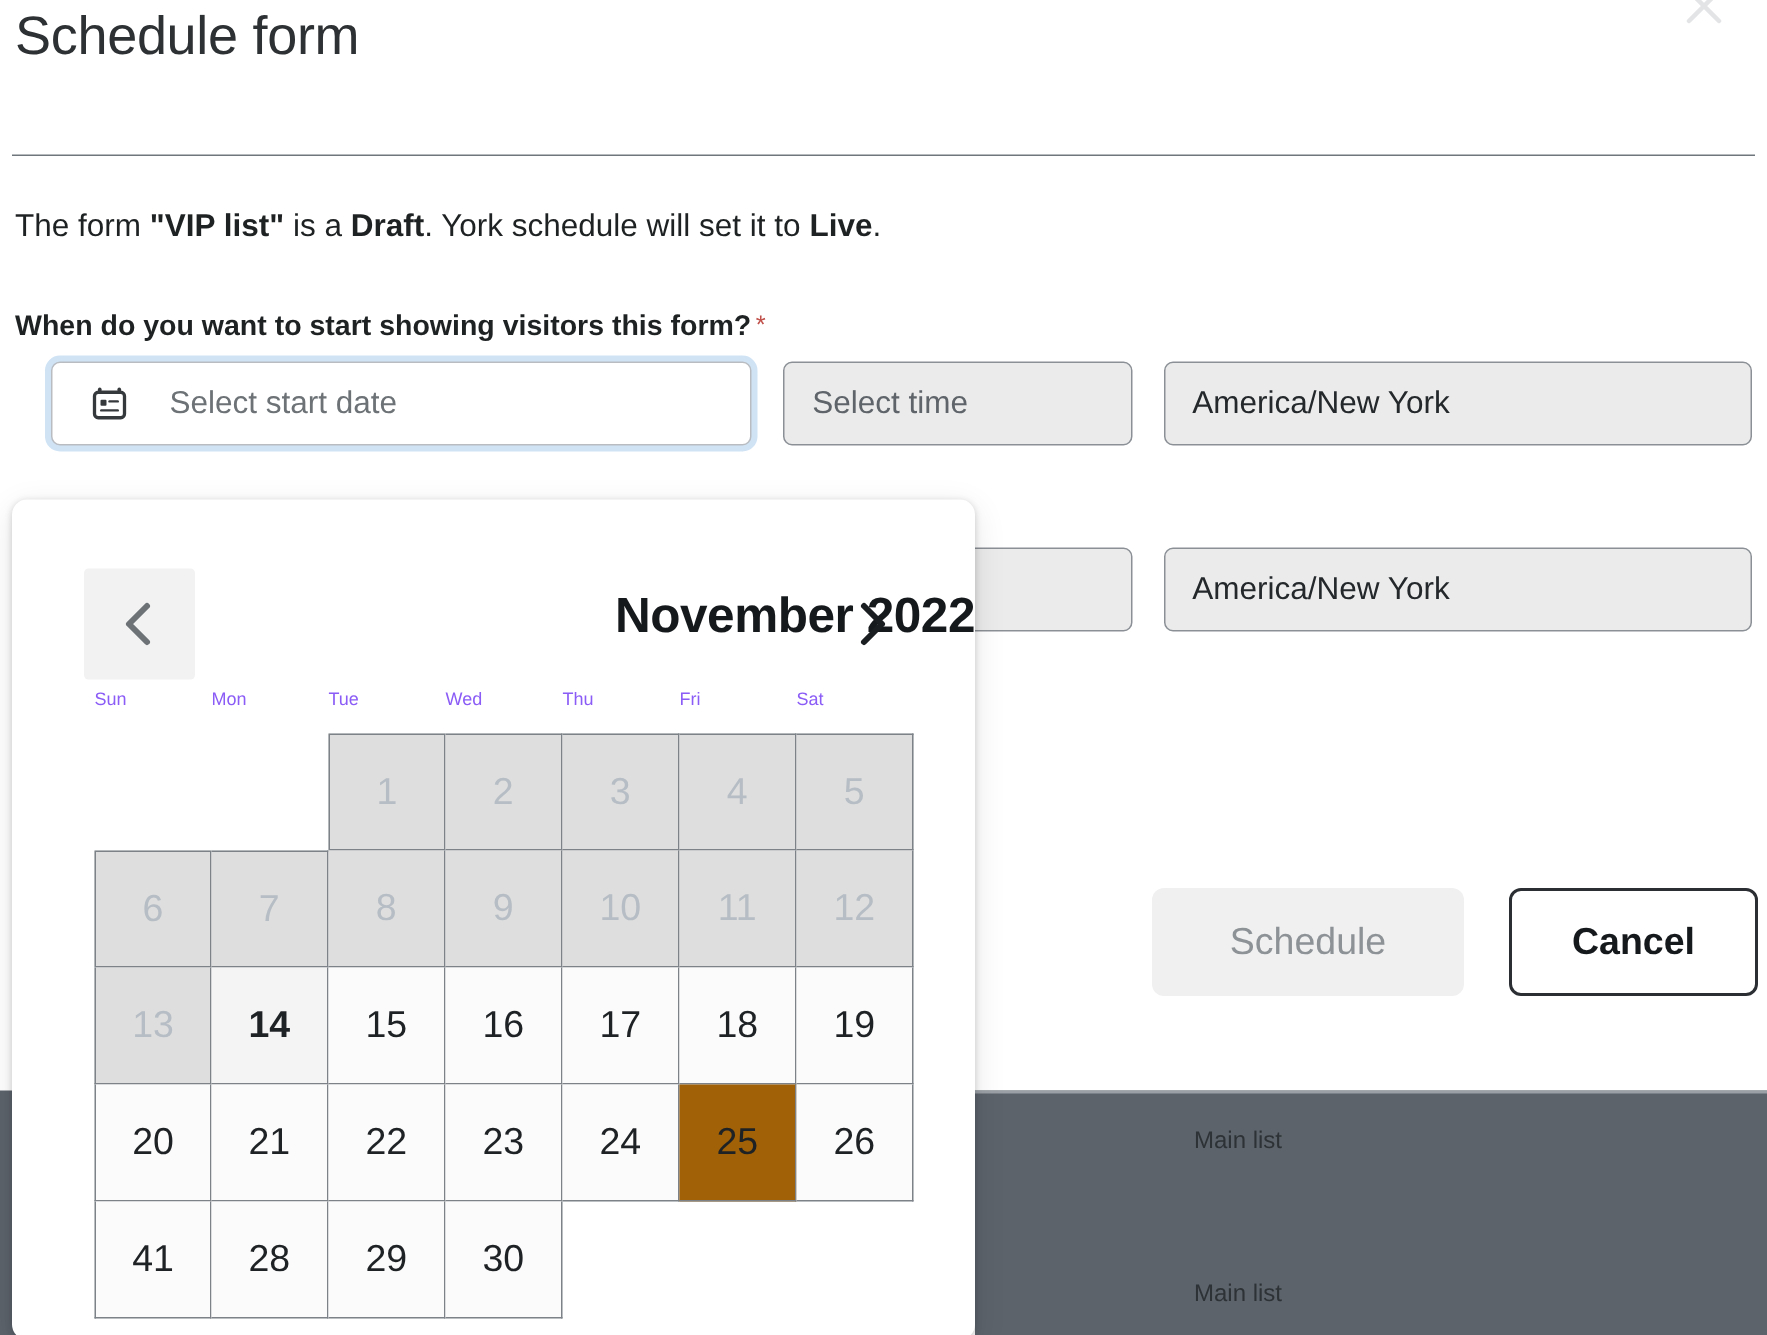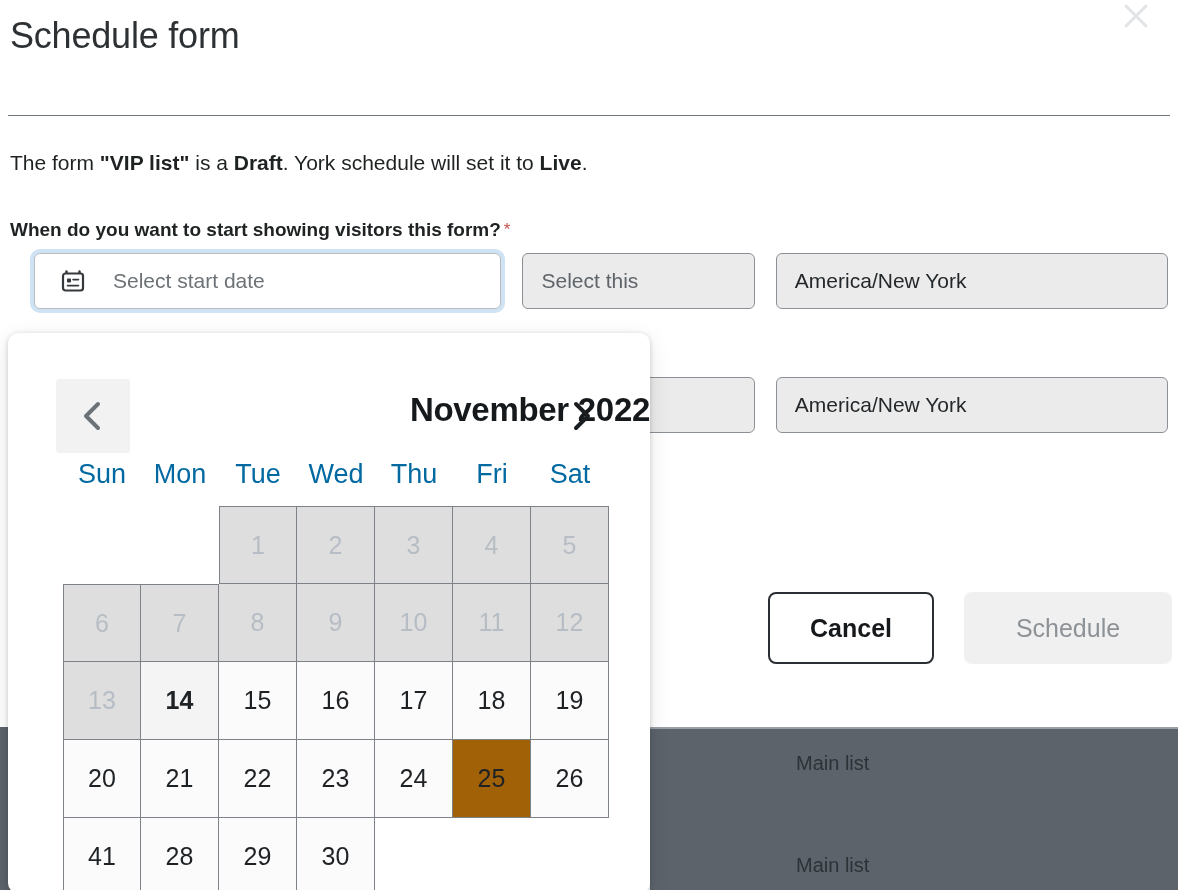--- a/index.html
+++ b/index.html
@@ -38,34 +38,34 @@
     top: 727px;
     width: 528px;
     height: 163px;
     background: #5c636b;
     border-top: 2px solid #9aa0a6;
   }
   .backdrop-panel .panel-row {
     position: absolute;
     left: 146px;
     color: #2d3236;
-    font-size: 20px;
+    font-size: 16px;
   }
   .backdrop-panel .panel-row.r1 { top: 23px; }
   .backdrop-panel .panel-row.r2 { top: 125px; }
 
   
   .modal {
     position: absolute;
     left: 0; top: 0;
     width: 1178px;
     height: 586px;
     background: #ffffff;
     box-sizing: border-box;
-    padding: 17px 8px;
+    padding: 5px 8px;
   }
 
   .modal-header {
     position: relative;
     height: 98px;
     border-bottom: 1px solid #6f767c;
     margin: 0 0 0 0;
   }
   .modal-title {
     position: absolute;
@@ -237,23 +237,22 @@
     padding-left: 4px;
   }
 
   .dow-row {
     display: grid;
     grid-template-columns: repeat(7, 78px);
     margin-left: 55px;
     margin-top: 2px;
   }
   .dow {
-    text-align: center;
-    font-size: 27px;
-    color: #0369a1;
+    font-size: 12px;
+    color: #8b5cf6;
     padding-bottom: 10px;
   }
 
   .days-grid {
     display: grid;
     grid-template-columns: repeat(7, 78px);
     margin-left: 55px;
     margin-top: 6px;
   }
   .day {
@@ -324,21 +323,21 @@
             <path d="M20.5 4.5 L20.5 8" stroke="#36393c" stroke-width="2.4" stroke-linecap="round"></path>
             <rect x="4" y="6.5" width="20" height="17" rx="2.5" fill="#ffffff" stroke="#36393c" stroke-width="2.2"></rect>
             <rect x="8" y="11.5" width="4" height="4" rx="0.7" fill="#36393c"></rect>
             <path d="M14 12.6 L19.5 12.6" stroke="#36393c" stroke-width="1.6" stroke-linecap="round"></path>
             <path d="M8.5 18.6 L19.5 18.6" stroke="#36393c" stroke-width="1.6" stroke-linecap="round"></path>
           </svg>
         </span>
         <span class="ph">Select start date</span>
       </div>
       <div class="inp time">
-        <span>Select this</span>
+        <span>Select time</span>
       </div>
       <div class="inp tz">
         <span>America/New York</span>
       </div>
     </div>
 
     <div class="field-label second-block">
       <span style="visibility:hidden">When do you want to stop showing visitors this for</span><span>n?</span>
     </div>
 
@@ -352,22 +351,22 @@
       </div>
     </div>
 
     <div class="tail-line">
       <span style="visibility:hidden">The form will be set back to </span><span>Live.</span>
     </div>
 
   </div>
 
   <div class="modal-footer">
+    <div class="btn schedule">Schedule</div>
     <div class="btn cancel">Cancel</div>
-    <div class="btn schedule">Schedule</div>
   </div>
 </div>
 
 <div class="datepicker">
   <div class="dp-head">
     <div class="nav-btn prev">
       <span>
         <svg width="30" height="34" viewBox="0 0 30 34" aria-hidden="true">
           <path d="M20 5 L8 17 L20 29" stroke="#6d7276" stroke-width="4" fill="none" stroke-linecap="round" stroke-linejoin="round"></path>
         </svg>

